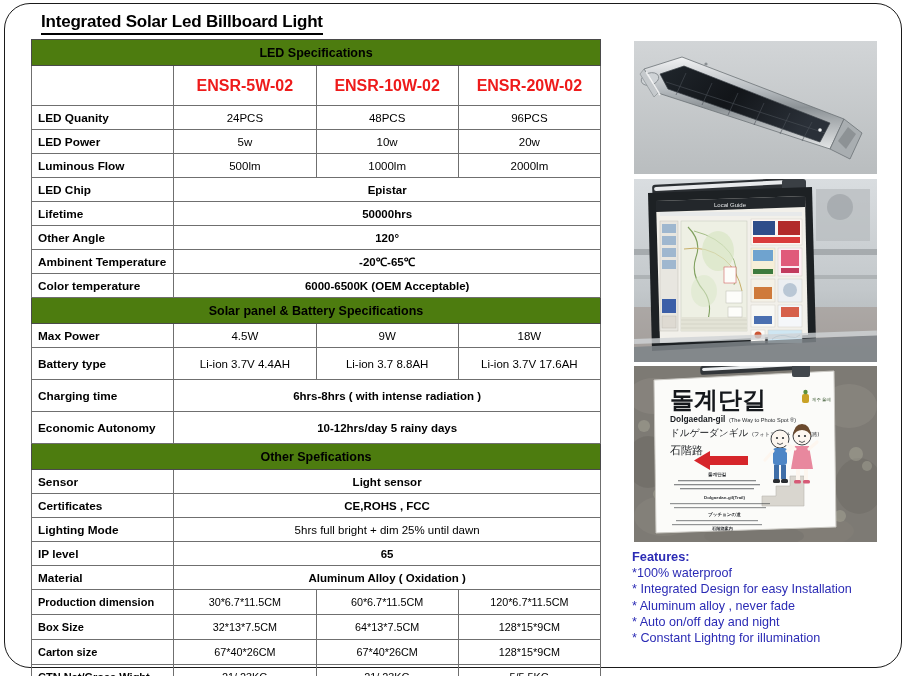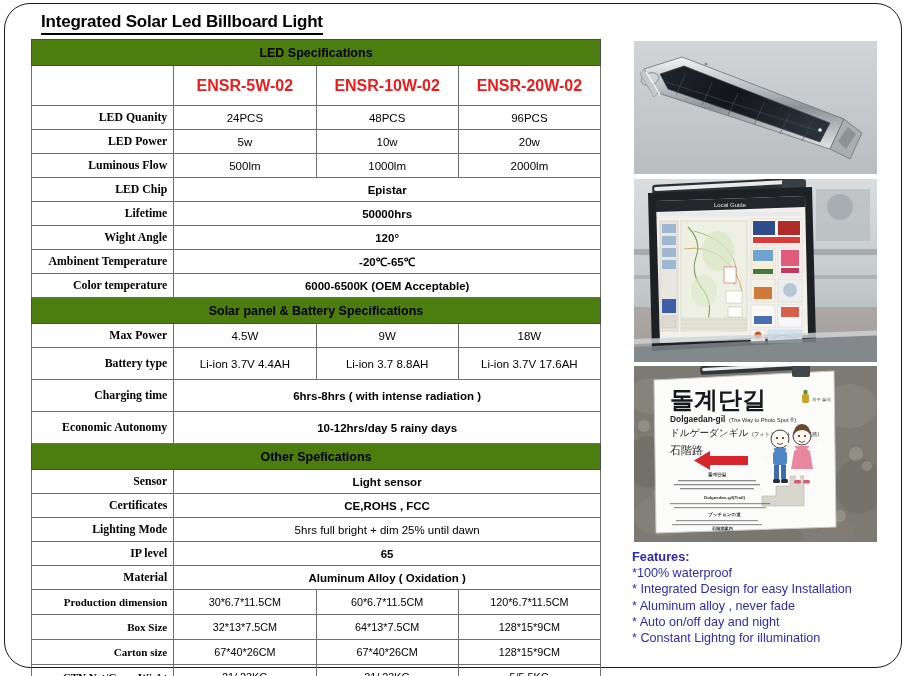--- a/index.html
+++ b/index.html
@@ -63,23 +63,22 @@
     background: #4d7c0f;
     text-align: center;
     font-weight: bold;
     font-size: 12.5px;
     height: 26px;
     border-color: #4a4a4a;
   }
   #spec-table td.label-cell {
     width: 167px;
     font-weight: bold;
-    text-align: right;
+    text-align: left;
     font-size: 11.8px;
-    font-family: Liberation Serif, serif;
   }
   #spec-table td.val {
     text-align: center;
   }
   #spec-table td.val-bold {
     text-align: center;
     font-weight: bold;
     margin-top: 31px;
   }
   #spec-table td.model-cell {
@@ -187,21 +186,21 @@
     </tr>
     <tr>
       <td class="label-cell">LED Chip</td>
       <td class="val-bold" colspan="3">Epistar</td>
     </tr>
     <tr>
       <td class="label-cell">Lifetime</td>
       <td class="val-bold" colspan="3">50000hrs</td>
     </tr>
     <tr>
-      <td class="label-cell">Wight Angle</td>
+      <td class="label-cell">Other Angle</td>
       <td class="val-bold" colspan="3">120°</td>
     </tr>
     <tr>
       <td class="label-cell">Ambinent Temperature</td>
       <td class="val-bold" colspan="3">-20℃-65℃</td>
     </tr>
     <tr>
       <td class="label-cell">Color temperature</td>
       <td class="val-bold" colspan="3">6000-6500K (OEM Acceptable)</td>
     </tr>

